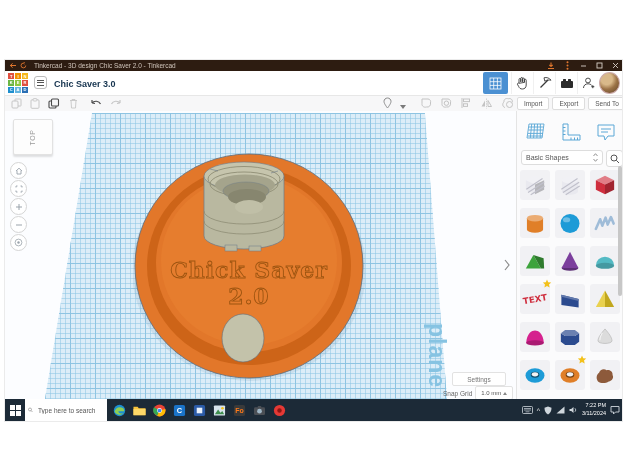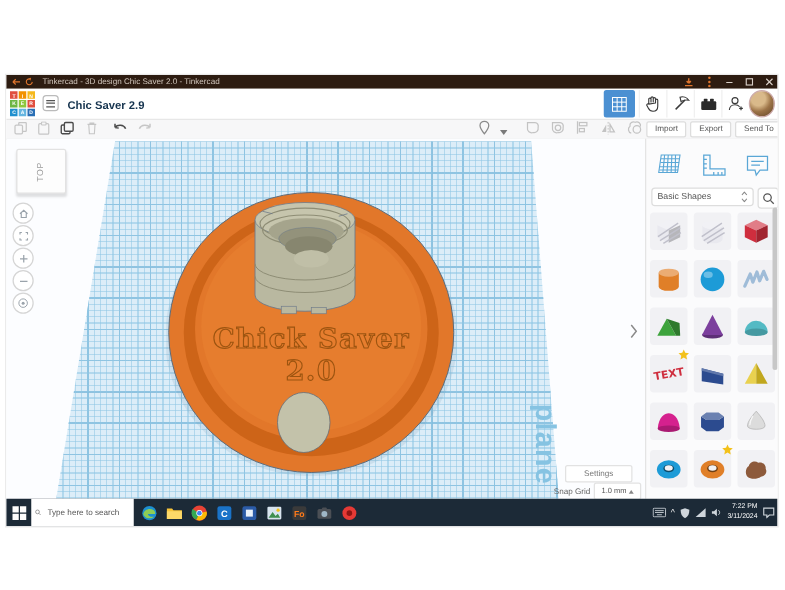--- a/index.html
+++ b/index.html
@@ -130,21 +130,21 @@
         <div style="background:#e04f3f;">R</div>
       <div style="background:#1f8fce;">C</div>
         <div style="background:#64b5e0;">A</div>
         <div style="background:#2a6fb5;">D</div>
     </div>
     <div id="menu-btn">
         <i></i>
         <i></i>
         <i></i>
       </div>
-    <span id="design-title">Chic Saver 2.9</span>
+    <span id="design-title">Chic Saver 3.0</span>
     <div id="hdr-icons">
       <div id="grid-tile">
         <svg width="13" height="13" viewBox="0 0 13 13">
             <g stroke="#fff" stroke-width=".8" fill="none">
               <rect x="1" y="1" width="11" height="11"></rect>
               <path d="M4.7,1 V12 M8.4,1 V12 M1,4.7 H12 M1,8.4 H12"></path>
             </g>
           </svg>
       </div>
       <div class="hbtn">

